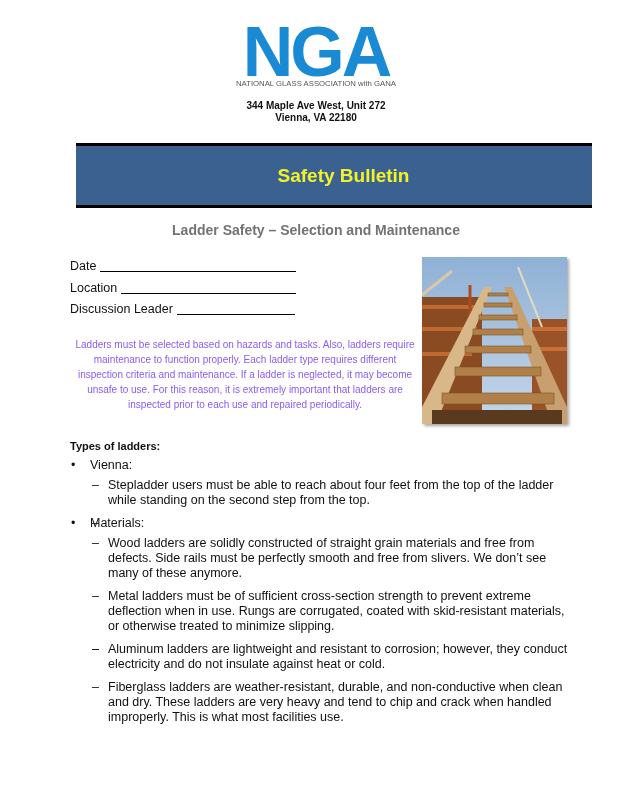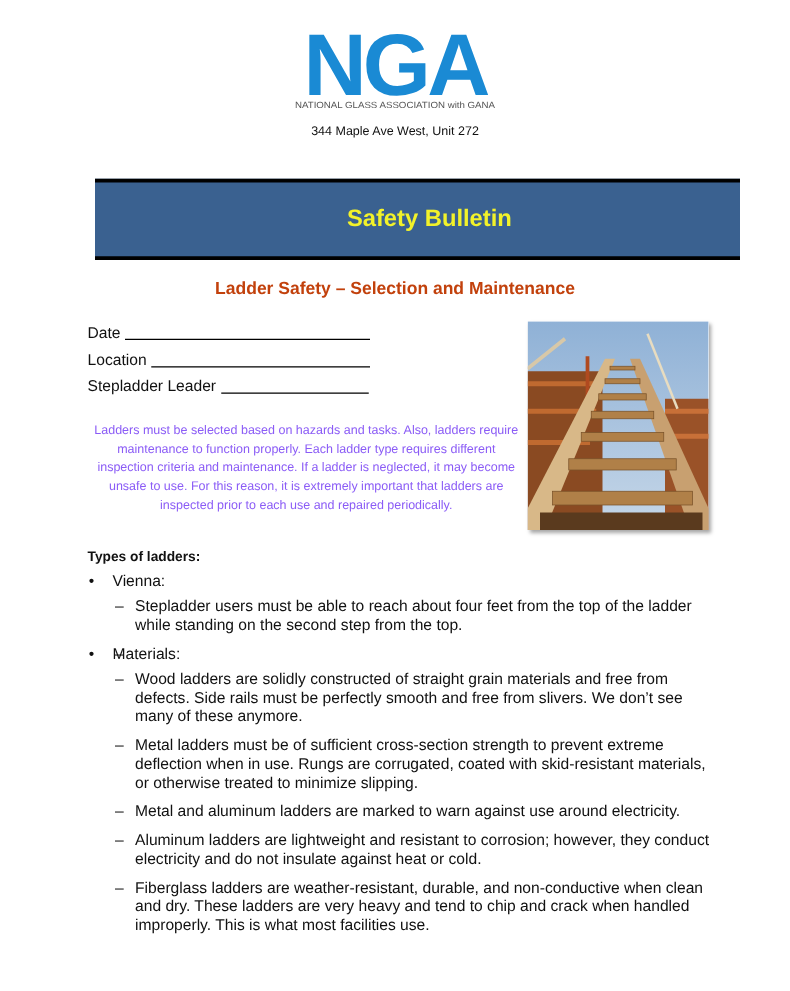--- a/index.html
+++ b/index.html
@@ -3,30 +3,30 @@
 <meta charset="utf-8">
 <style>
   * { box-sizing: border-box; margin: 0; padding: 0; }
   html, body { width: 632px; height: 793px; background: #ffffff; overflow: hidden; }
   body { position: relative; font-family: "Liberation Sans", sans-serif; color: #111; }
 
   
   .logo { position: absolute; left: 232px; top: 18px; width: 168px; height: 72px; }
   .logo svg { display: block; }
   .address { position: absolute; left: 0; width: 632px; top: 100px; text-align: center;
-    font-family: "Liberation Sans", sans-serif; font-weight: normal; font-size: 10px; line-height: 12px; color: #111; }
+    font-family: "Liberation Sans", sans-serif; font-weight: bold; font-size: 10px; line-height: 12px; color: #111; }
 
   
   .banner { position: absolute; left: 76px; top: 143px; width: 516px; height: 65px;
     background: #3a6190; border-top: 3px solid #000; border-bottom: 3px solid #000;
     display: flex; align-items: center; justify-content: center; padding-left: 19px; }
   .banner-title { font-family: "Liberation Sans", sans-serif; font-weight: bold; font-size: 19px; color: #f2f22a; }
 
   .subtitle { position: absolute; left: 0; width: 632px; top: 222px; text-align: center;
-    font-weight: bold; font-size: 14px; color: #c2410c; }
+    font-weight: bold; font-size: 14px; color: #737373; }
 
   
   .fields { position: absolute; left: 70px; top: 259px; font-size: 12.5px; }
   .field { height: 21.5px; display: flex; align-items: flex-start; white-space: nowrap; }
   .field .label { margin-right: 4px; }
   .field .line { display: inline-block; border-bottom: 1px solid #000; height: 13px; }
 
   
   .intro { position: absolute; left: 70px; top: 337px; width: 350px; font-size: 10px; line-height: 15px; color: #8b5cf6; text-align: center; }
 
@@ -49,39 +49,40 @@
 
 <div class="logo">
   <svg width="168" height="72" viewBox="0 0 168 72">
     <text x="84" y="58" text-anchor="middle" font-family="Liberation Sans, sans-serif" font-weight="bold" font-size="70" fill="#1a8ad4" letter-spacing="-3">NGA</text>
     <text x="84" y="68" text-anchor="middle" font-family="Liberation Sans, sans-serif" font-size="7.2" fill="#555" textLength="160" lengthAdjust="spacingAndGlyphs">NATIONAL GLASS ASSOCIATION with GANA</text>
   </svg>
 </div>
 
 <div class="address">
   <div>344 Maple Ave West, Unit 272</div>
+  <div>Vienna, VA 22180</div>
 </div>
 
 <div class="banner">
   <span class="banner-title">Safety Bulletin</span>
 </div>
 
 <div class="subtitle">Ladder Safety – Selection and Maintenance</div>
 
 <div class="fields">
   <div class="field">
     <span class="label">Date</span>
     <span class="line" style="width:196px"></span>
   </div>
   <div class="field">
     <span class="label">Location</span>
     <span class="line" style="width:175px"></span>
   </div>
   <div class="field">
-    <span class="label">Stepladder Leader</span>
+    <span class="label">Discussion Leader</span>
     <span class="line" style="width:118px"></span>
   </div>
 </div>
 
 <p class="intro">Ladders must be selected based on hazards and tasks. Also, ladders require maintenance to function properly. Each ladder type requires different inspection criteria and maintenance. If a ladder is neglected, it may become unsafe to use. For this reason, it is extremely important that ladders are inspected prior to each use and repaired periodically.</p>
 
 <div class="photo">
   <svg width="145" height="167" viewBox="0 0 145 167">
     <defs>
       <linearGradient id="sky" x1="0" y1="0" x2="0" y2="1">
@@ -141,21 +142,20 @@
     <div class="sub">
       <span class="dash">–</span>
       <span>Wood ladders are solidly constructed of straight grain materials and free from defects. Side rails must be perfectly smooth and free from slivers.  We don’t see many of these anymore.</span>
     </div>
     <div class="sub">
       <span class="dash">–</span>
       <span>Metal ladders must be of sufficient cross-section strength to prevent extreme deflection when in use. Rungs are corrugated, coated with skid-resistant materials, or otherwise treated to minimize slipping.</span>
     </div>
     <div class="sub">
       <span class="dash">–</span>
-      <span>Metal and aluminum ladders are marked to warn against use around electricity.</span>
     </div>
     <div class="sub">
       <span class="dash">–</span>
       <span>Aluminum ladders are lightweight and resistant to corrosion; however, they conduct electricity and do not insulate against heat or cold.</span>
     </div>
     <div class="sub">
       <span class="dash">–</span>
       <span>Fiberglass ladders are weather-resistant, durable, and non-conductive when clean and dry. These ladders are very heavy and tend to chip and crack when handled improperly.  This is what most facilities use.</span>
     </div>
   </div>

